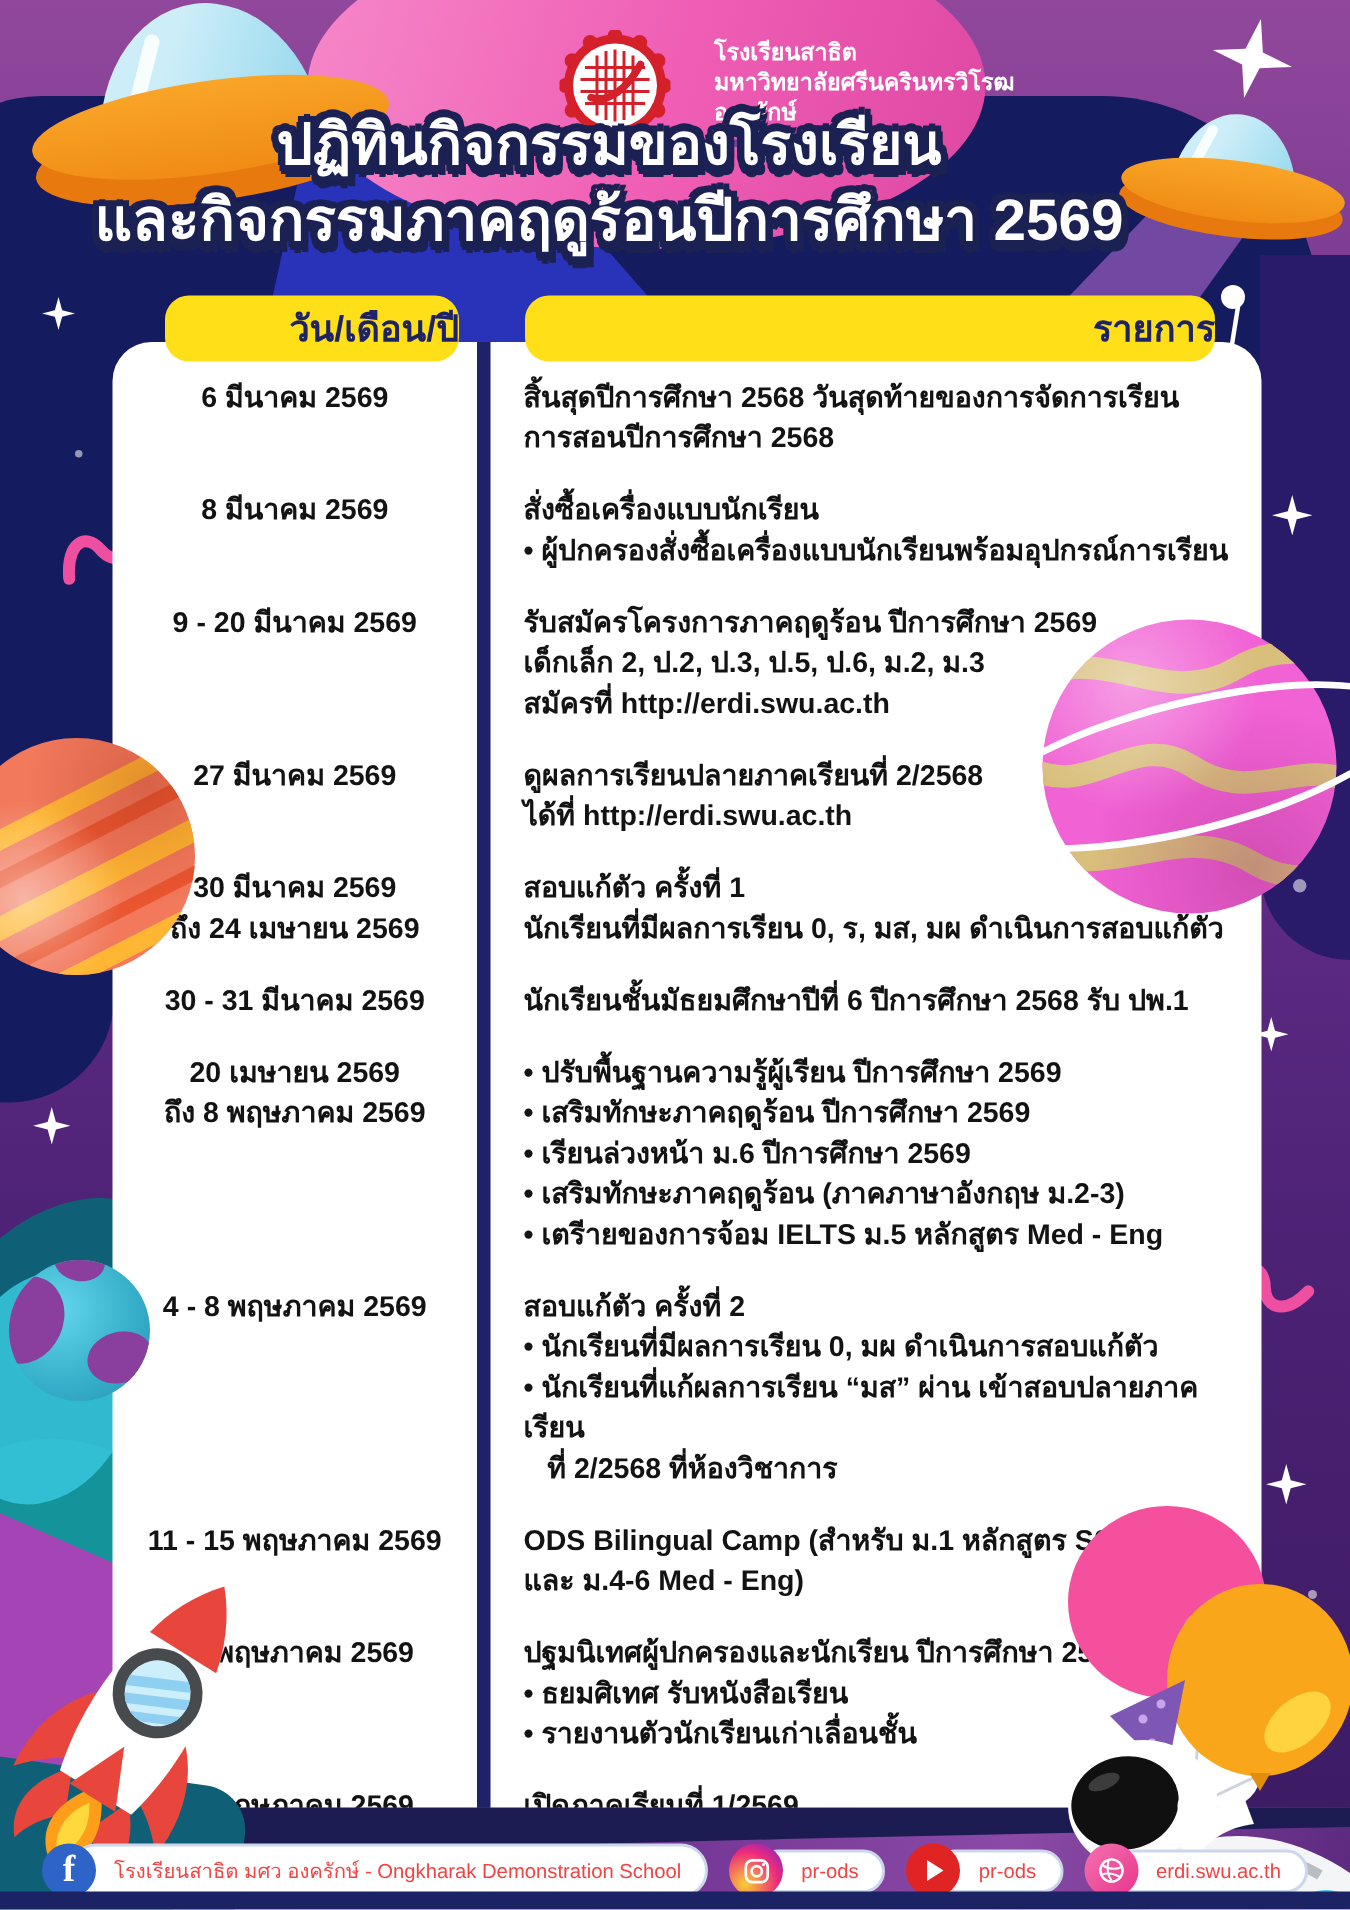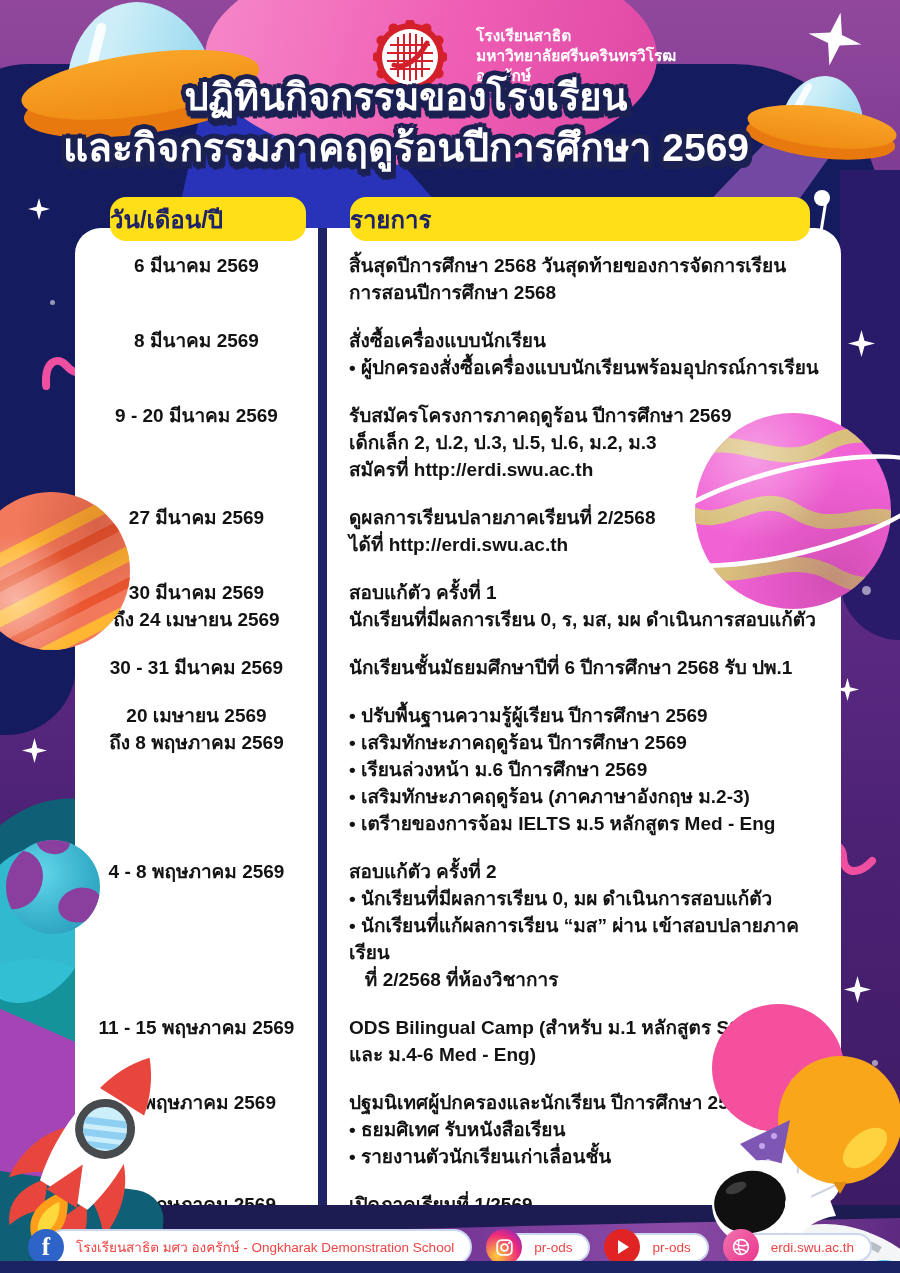--- a/index.html
+++ b/index.html
@@ -38,21 +38,21 @@
   
   .title{position:absolute;left:0;top:72px;width:812px;text-align:center;z-index:4;color:#fff;font-weight:800;}
   .title .t1{font-size:38px;line-height:50px;}
   .title .t2{font-size:39px;line-height:52px;}
   .title div{text-shadow:
     -4px -4px 0 #1c2153,4px -4px 0 #1c2153,-4px 4px 0 #1c2153,4px 4px 0 #1c2153,
     -5px 0 0 #1c2153,5px 0 0 #1c2153,0 -5px 0 #1c2153,0 5px 0 #1c2153,
     -3px 6px 0 #1c2153,3px 6px 0 #1c2153,0 8px 0 #1c2153,5px 7px 0 #1c2153;}
   
   .pill{position:absolute;top:197px;height:44px;background:#ffdf17;border-radius:16px;z-index:7;
-    color:#1d2366;font-size:24px;font-weight:800;text-align:left;line-height:46px;}
+    color:#1d2366;font-size:24px;font-weight:800;text-align:right;line-height:46px;}
   .pill-date{left:110px;width:196px;}
   .pill-items{left:350px;width:460px;}
   
   .card{position:absolute;left:75px;top:228px;width:766px;height:978px;background:#fff;border-radius:26px;z-index:5;}
   .divider{position:absolute;left:318px;top:228px;width:9px;height:978px;background:#1d2366;z-index:6;}
   .rows{position:absolute;left:0;top:24px;width:766px;}
   .row{display:flex;align-items:flex-start;margin-bottom:21px;}
   .cell-date{width:243px;text-align:center;padding:0 6px;box-sizing:border-box;}
   .cell-content{flex:1;padding-left:22px;padding-right:6px;margin-left:9px;}
   .date-line,.content-line{font-size:19px;font-weight:700;color:#131313;line-height:27px;white-space:pre-wrap;}

